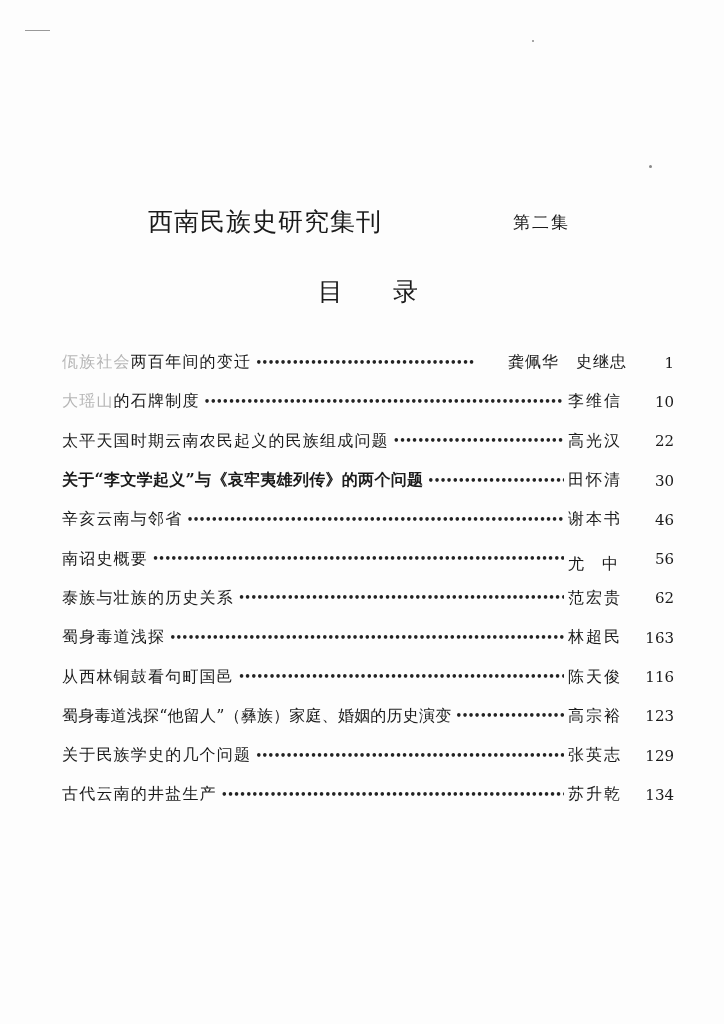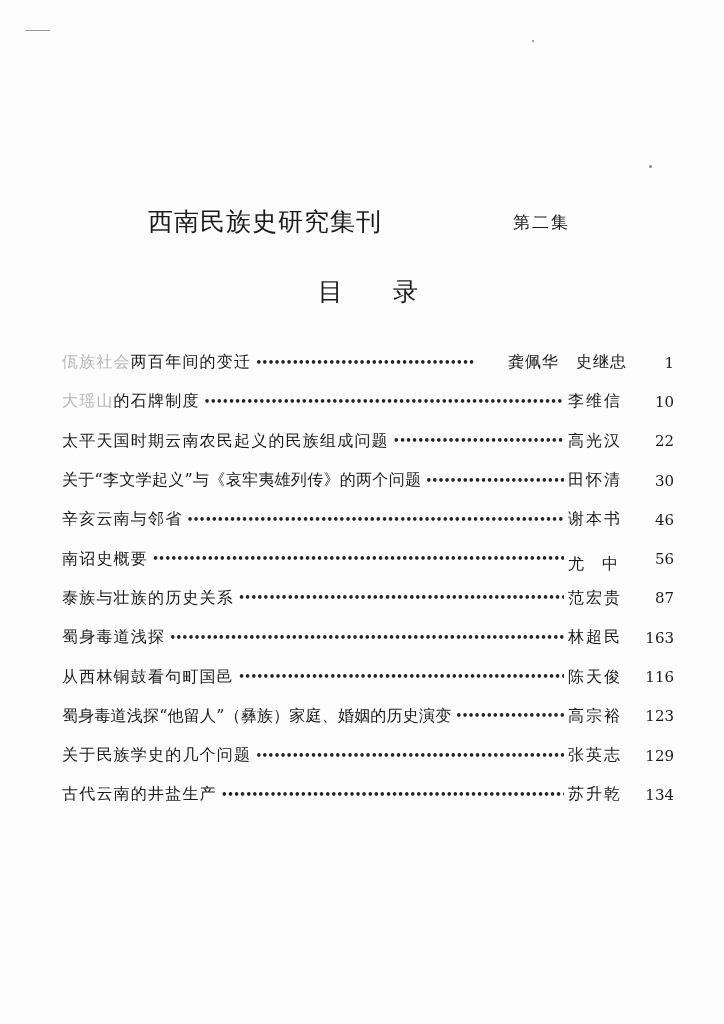--- a/index.html
+++ b/index.html
@@ -53,42 +53,42 @@
     <span class="author">李维信</span>
     <span class="page">10</span>
   </div>
   <div class="row">
     <span class="title">太平天国时期云南农民起义的民族组成问题</span>
     <span class="dots">••••••••••••••••••••••••••••••••••••••••••••••••••••••••••••••••••••••••••••••••••••</span>
     <span class="author">高光汉</span>
     <span class="page">22</span>
   </div>
   <div class="row">
-    <span class="title" style="letter-spacing:0.3px;">关于“李文学起义”与《哀牢夷雄列传》的两个问题</span>
+    <span class="title" style="letter-spacing:0.3px;font-weight:bold;">关于“李文学起义”与《哀牢夷雄列传》的两个问题</span>
     <span class="dots">••••••••••••••••••••••••••••••••••••••••••••••••••••••••••••••••••••••••••••••••••••</span>
     <span class="author">田怀清</span>
     <span class="page">30</span>
   </div>
   <div class="row">
     <span class="title">辛亥云南与邻省</span>
     <span class="dots">••••••••••••••••••••••••••••••••••••••••••••••••••••••••••••••••••••••••••••••••••••</span>
     <span class="author">谢本书</span>
     <span class="page">46</span>
   </div>
   <div class="row">
     <span class="title">南诏史概要</span>
     <span class="dots">••••••••••••••••••••••••••••••••••••••••••••••••••••••••••••••••••••••••••••••••••••</span>
     <span class="author wide">尤中</span>
     <span class="page">56</span>
   </div>
   <div class="row">
     <span class="title">泰族与壮族的历史关系</span>
     <span class="dots">••••••••••••••••••••••••••••••••••••••••••••••••••••••••••••••••••••••••••••••••••••</span>
     <span class="author">范宏贵</span>
-    <span class="page">87</span>
+    <span class="page">62</span>
   </div>
   <div class="row">
     <span class="title">蜀身毒道浅探</span>
     <span class="dots">••••••••••••••••••••••••••••••••••••••••••••••••••••••••••••••••••••••••••••••••••••</span>
     <span class="author">林超民</span>
     <span class="page">163</span>
   </div>
   <div class="row">
     <span class="title">从西林铜鼓看句町国邑</span>
     <span class="dots">••••••••••••••••••••••••••••••••••••••••••••••••••••••••••••••••••••••••••••••••••••</span>

